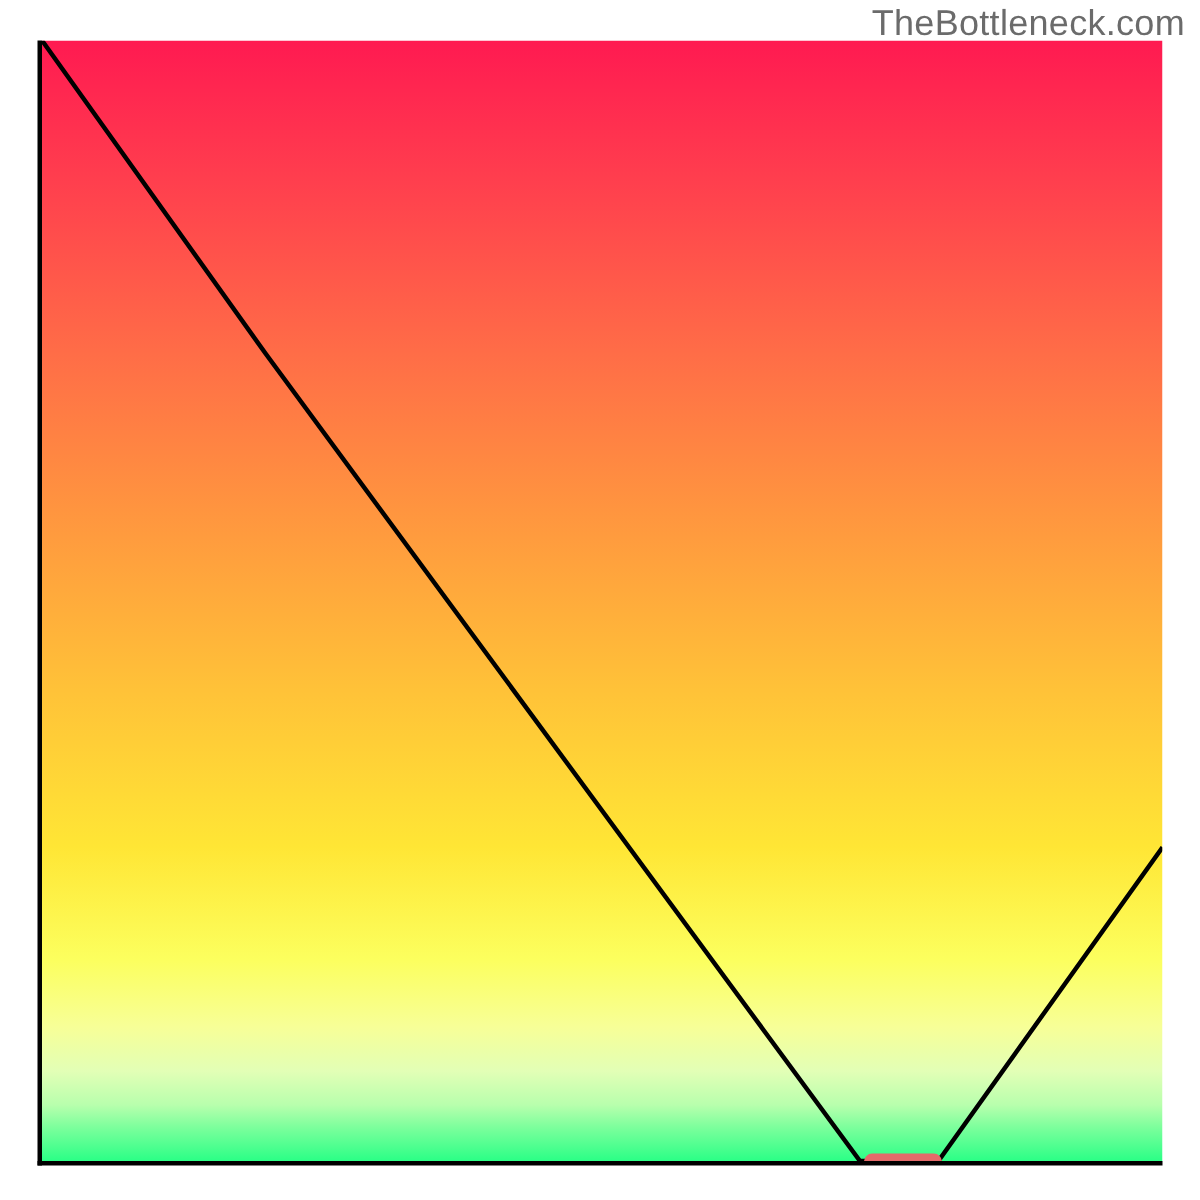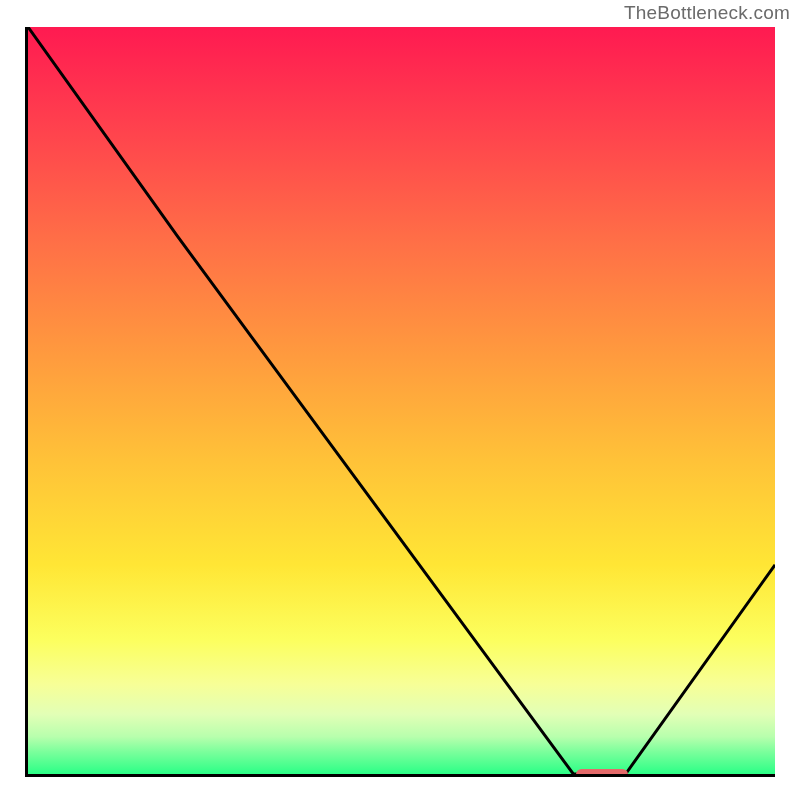--- a/index.html
+++ b/index.html
@@ -14,21 +14,21 @@
   .frame {
     position: relative;
     width: 800px;
     height: 800px;
     background: #ffffff;
   }
   .watermark {
     position: absolute;
     top: 2px;
     right: 10px;
-    font-size: 19px;
+    font-size: 24px;
     color: #6b6b6b;
     letter-spacing: 0.2px;
   }
   .plot-area {
     position: absolute;
     left: 25px;
     top: 27px;
     width: 750px;
     height: 750px;
     border-left: 3px solid #000;

